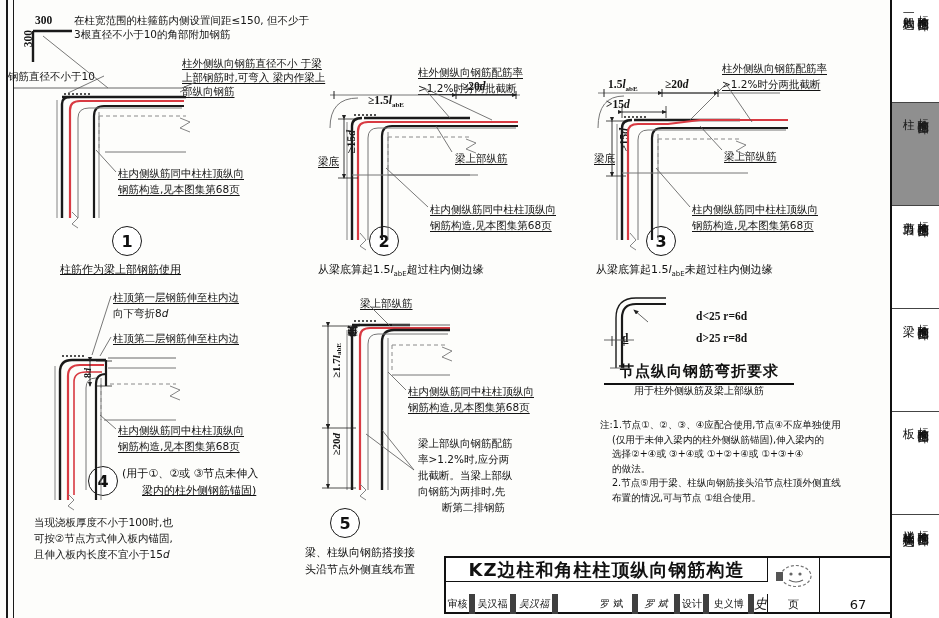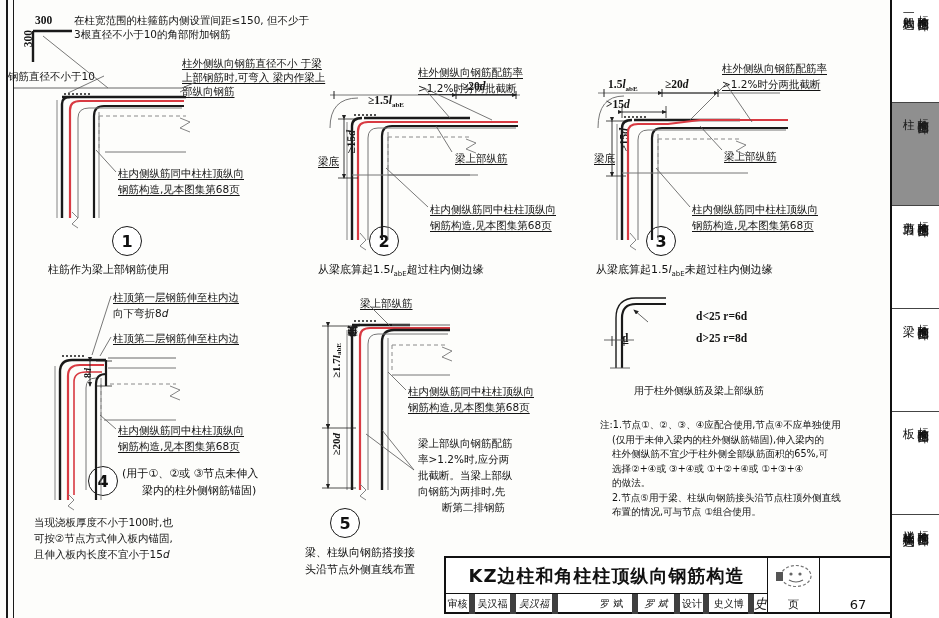--- a/index.html
+++ b/index.html
@@ -49,23 +49,23 @@
              font-weight:600; color:#111; background:#fff; }
   .cap { position:absolute; font-family:"DejaVu Sans","Liberation Sans",sans-serif;
          font-size:11px; color:#111; white-space:nowrap; }
 
   svg.ov { position:absolute; left:0; top:0; width:939px; height:618px;
            pointer-events:none; overflow:visible; }
 
   
   #titleblock { position:absolute; left:444px; top:556px; width:452px; height:58px;
                 border:2px solid #111; background:#fff; }
-  #tb-main { position:absolute; left:0; top:0; width:322px; height:36px;
+  #tb-main { position:absolute; left:0; top:0; width:322px; height:24px;
              border-bottom:1.5px solid #111; border-right:1.5px solid #111;
-             display:flex; align-items:center; justify-content:center; }
+             display:flex; justify-content:center; }
   #tb-main span { font-family:"DejaVu Sans","Liberation Sans",sans-serif;
                   font-size:18px; font-weight:700; letter-spacing:1px; color:#111; }
   #tb-logo { position:absolute; left:322px; top:0; width:52px; height:36px;
              border-right:1.5px solid #111; display:flex; align-items:center;
              justify-content:center; }
   #tb-brand { position:absolute; left:374px; top:0; width:76px; height:36px;
               display:flex; align-items:center; justify-content:center; }
   #tb-brand span { font-family:"DejaVu Sans","Liberation Sans",sans-serif;
                    font-size:15px; font-weight:700; color:#2e2e2e;
                    text-decoration:line-through; }
@@ -116,21 +116,21 @@
   <div class="txt" style="left:8px; top:70px;">钢筋直径不小于10</div>
 
   <div class="txt wrap u" style="left:182px; top:57px; width:150px;">柱外侧纵向钢筋直径不小
 于梁上部钢筋时,可弯入
 梁内作梁上部纵向钢筋</div>
 
   <div class="txt u" style="left:118px; top:167px;">柱内侧纵筋同中柱柱顶纵向</div>
   <div class="txt u" style="left:118px; top:183px;">钢筋构造,见本图集第68页</div>
 
   <div class="circnum" style="left:112px; top:226px;">1</div>
-  <div class="cap" style="left:48px; top:262px;">柱筋作为梁上部钢筋使用</div>
+  <div class="cap" style="left:60px; top:262px;text-decoration:underline;">柱筋作为梁上部钢筋使用</div>
 
   <div class="txt u" style="left:418px; top:66px;">柱外侧纵向钢筋配筋率</div>
   <div class="txt u" style="left:418px; top:82px;">&gt;1.2%时分两批截断</div>
 
   <div class="dim" style="left:368px; top:80px;margin-top:14px;">
     ≥1.5<i>l</i><sub>abE</sub>
   </div>
   <div class="dim" style="left:462px; top:80px;">
     ≥20<i>d</i>
   </div>
@@ -184,21 +184,21 @@
 
   <div class="vdim" style="left:82px; top:368px; font-size:10px;">
     8<i>d</i>
   </div>
 
   <div class="txt u" style="left:118px; top:424px;">柱内侧纵筋同中柱柱顶纵向</div>
   <div class="txt u" style="left:118px; top:440px;">钢筋构造,见本图集第68页</div>
 
   <div class="circnum" style="left:88px; top:466px;">4</div>
   <div class="cap" style="left:122px; top:466px;">(用于①、②或 ③节点未伸入</div>
-  <div class="cap" style="left:142px; top:483px;">梁内的柱外侧钢筋锚固)</div>
+  <div class="cap" style="left:142px; top:483px;text-decoration:underline;">梁内的柱外侧钢筋锚固)</div>
 
   <div class="txt" style="left:34px; top:516px;">当现浇板厚度不小于100时,也</div>
   <div class="txt" style="left:34px; top:532px;">可按②节点方式伸入板内锚固,</div>
   <div class="txt" style="left:34px; top:548px;">
     且伸入板内长度不宜小于15<i>d</i>
   </div>
 
   <div class="txt u" style="left:360px; top:297px;">梁上部纵筋</div>
 
   <div class="vdim" style="left:330px; top:343px; font-size:11px;">
@@ -220,28 +220,28 @@
 
   <div class="circnum" style="left:330px; top:508px;">5</div>
   <div class="cap" style="left:305px; top:545px;">梁、柱纵向钢筋搭接接</div>
   <div class="cap" style="left:305px; top:562px;">头沿节点外侧直线布置</div>
 
   <div id="bendbox">
     <div class="dim" style="left:92px; top:14px;">d&lt;25  r=6d</div>
     <div class="dim" style="left:92px; top:36px;">d&gt;25  r=8d</div>
     <div class="dim u" style="left:18px; top:36px; text-decoration:underline;">d</div>
   </div>
+  <div id="bendtitle">节点纵向钢筋弯折要求</div>
   <div id="bendsub">用于柱外侧纵筋及梁上部纵筋</div>
 
   <div id="notes">
     <div class="nline">
       <span>注:</span><span>1.</span><span>节点①、②、③、④应配合使用,节点④不应单独使用</span>
     </div>
     <div class="nline nhang">(仅用于未伸入梁内的柱外侧纵筋锚固),伸入梁内的</div>
-    <div class="nline nhang">柱外侧纵筋不宜少于柱外侧全部纵筋面积的65%,可</div>
     <div class="nline nhang">选择②+④或 ③+④或 ①+②+④或 ①+③+④</div>
     <div class="nline nhang">的做法。</div>
     <div class="nline nhang">
       <span>2.</span><span>节点⑤用于梁、柱纵向钢筋接头沿节点柱顶外侧直线</span>
     </div>
     <div class="nline nhang">布置的情况,可与节点 ①组合使用。</div>
   </div>
 
   <svg class="ov" viewBox="0 0 939 618">
     <defs>

